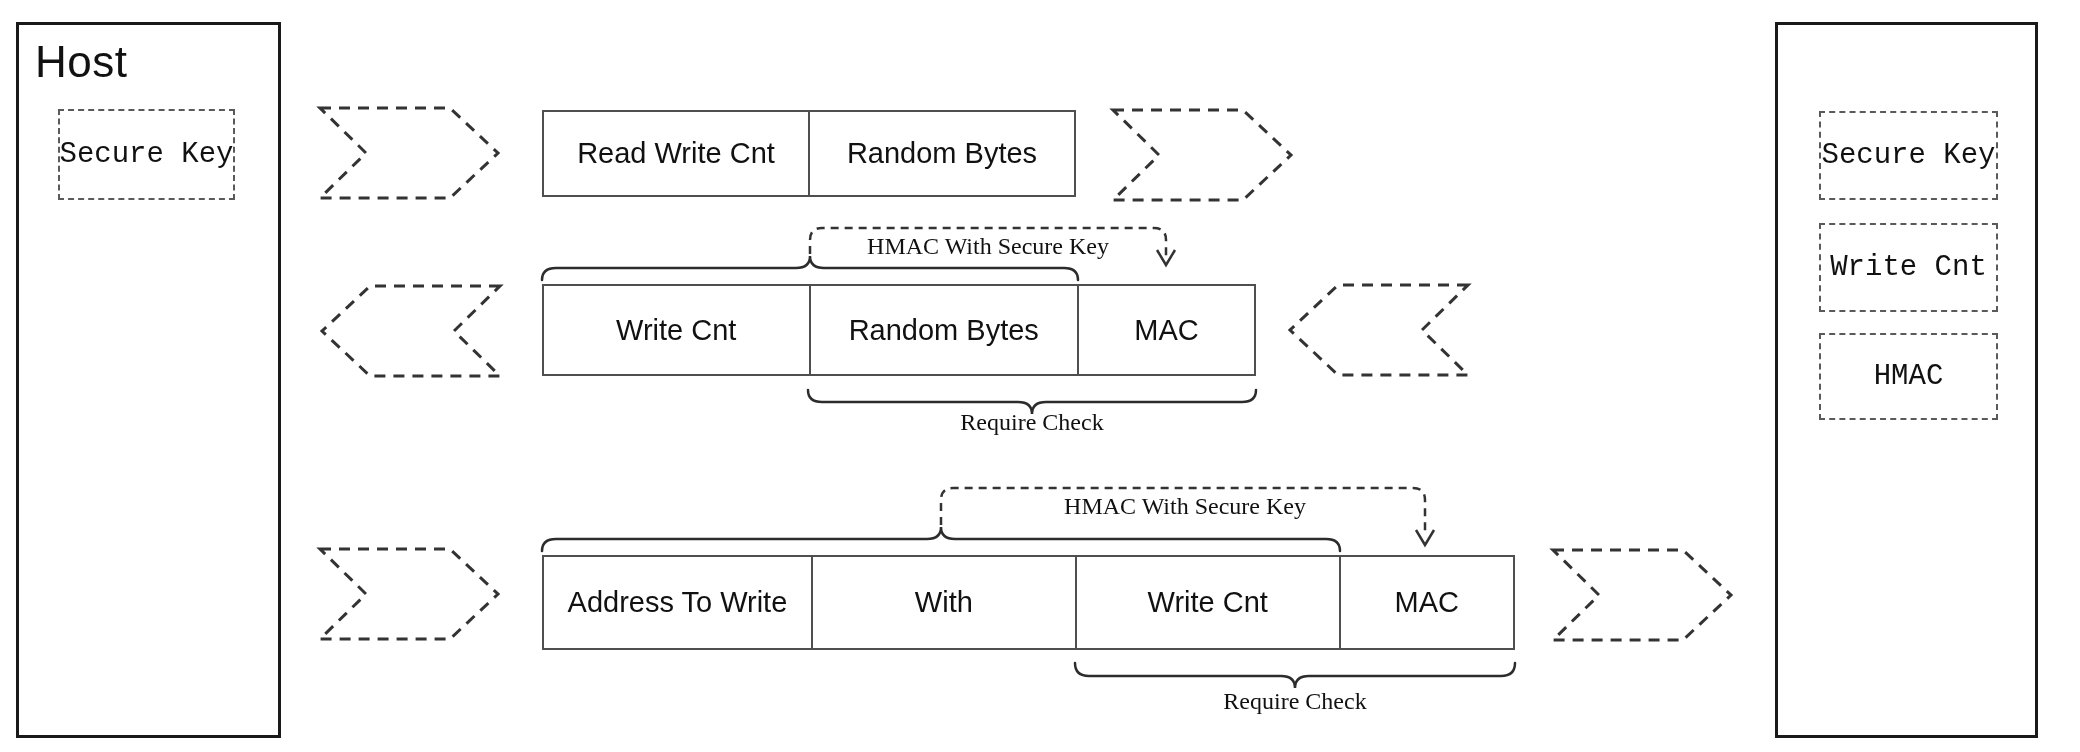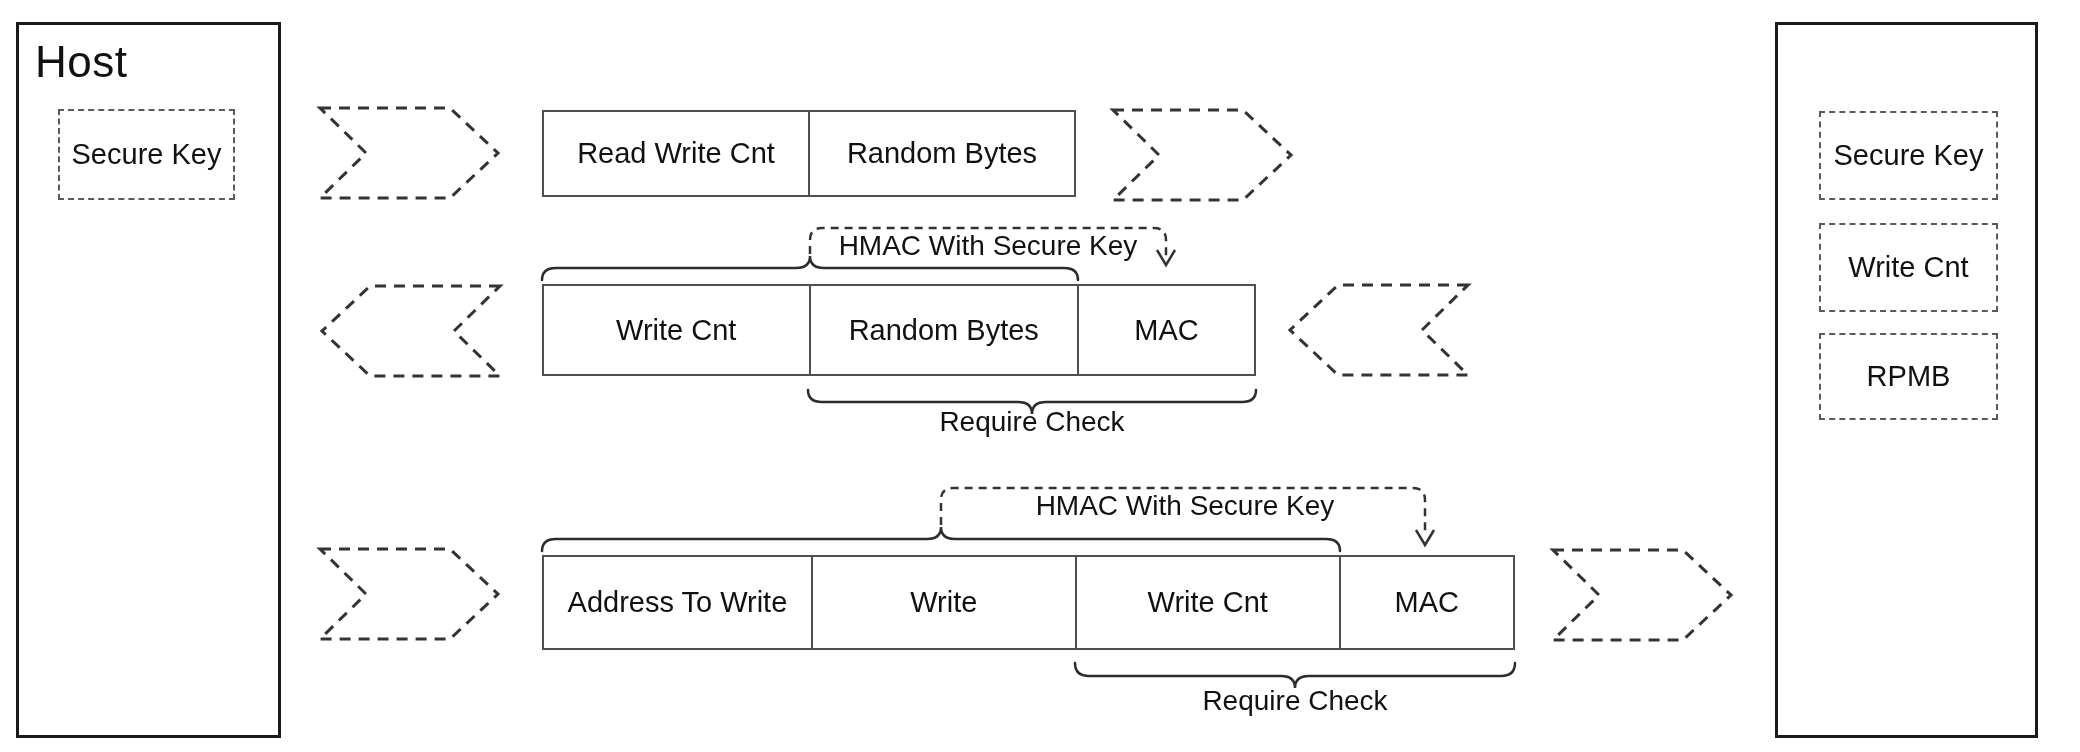--- a/index.html
+++ b/index.html
@@ -29,20 +29,21 @@
   .dashed-box {
     position: absolute;
     border: 2px dashed #5a5a5a;
     box-sizing: border-box;
     display: flex;
     align-items: center;
     justify-content: center;
     font-size: 29px;
     white-space: nowrap;
     background: transparent;
+    font-family: Liberation Mono, monospace;
   }
   .flow-box {
     position: absolute;
     display: flex;
     border: 2px solid var(--box_border, #4f4f4f);
     box-sizing: border-box;
     background: transparent;
     z-index: 2;
   }
   .cell {
@@ -82,23 +83,24 @@
   }
   .arrow-head {
     fill: none;
     stroke: var(--line, #333333);
     stroke-width: 2.5;
     stroke-linejoin: miter;
   }
   .label {
     position: absolute;
     transform: translate(-50%, -50%);
-    font-size: 28px;
+    font-size: 24px;
     white-space: nowrap;
     z-index: 4;
+    font-family: Liberation Serif, serif;
   }
   .watermark {
     position: absolute;
     left: 1505px;
     top: 691px;
     font-size: 35px;
     color: var(--watermark, #e0e0e0);
     white-space: nowrap;
     z-index: 5;
     mix-blend-mode: multiply;
@@ -117,21 +119,21 @@
   </div>
 
   <div class="panel" style="left:1775px; top:22px; width:263px; height:716px;">
     <div class="dashed-box" style="left:41px; top:86px; width:179px; height:89px;">
       <span>Secure Key</span>
     </div>
     <div class="dashed-box" style="left:41px; top:198px; width:179px; height:89px;">
       <span>Write Cnt</span>
     </div>
     <div class="dashed-box" style="left:41px; top:308px; width:179px; height:87px;">
-      <span>RPMB</span>
+      <span>HMAC</span>
     </div>
   </div>
 
   <div class="flow-box" style="left:542px; top:110px; width:534px; height:87px;">
     <div class="cell" style="width:266px;">
       <span>Read Write Cnt</span>
     </div>
     <div class="cell" style="width:268px;">
       <span>Random Bytes</span>
     </div>
@@ -147,21 +149,21 @@
     <div class="cell" style="width:178px;">
       <span>MAC</span>
     </div>
   </div>
 
   <div class="flow-box" style="left:542px; top:555px; width:973px; height:95px;">
     <div class="cell" style="width:268px;border-radius:12px;">
       <span>Address To Write</span>
     </div>
     <div class="cell" style="width:265px;">
-      <span>Write</span>
+      <span>With</span>
     </div>
     <div class="cell" style="width:265px;">
       <span>Write Cnt</span>
     </div>
     <div class="cell" style="width:175px;">
       <span>MAC</span>
     </div>
   </div>
 
   <div class="label" style="left:988px; top:246px;">HMAC With Secure Key</div>

